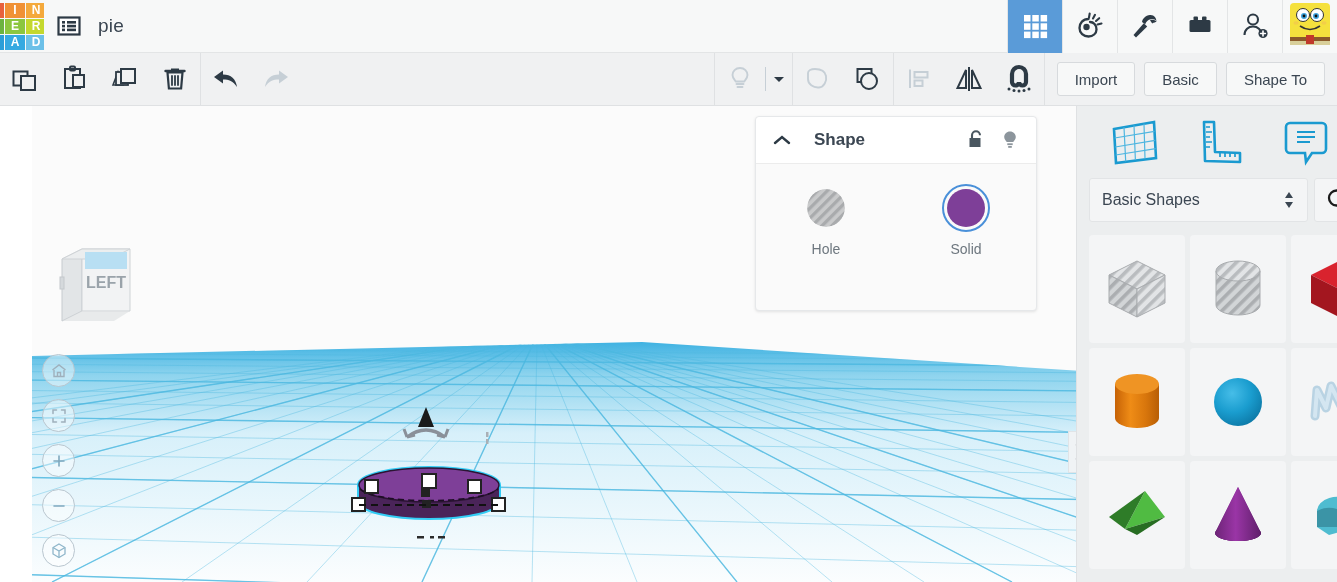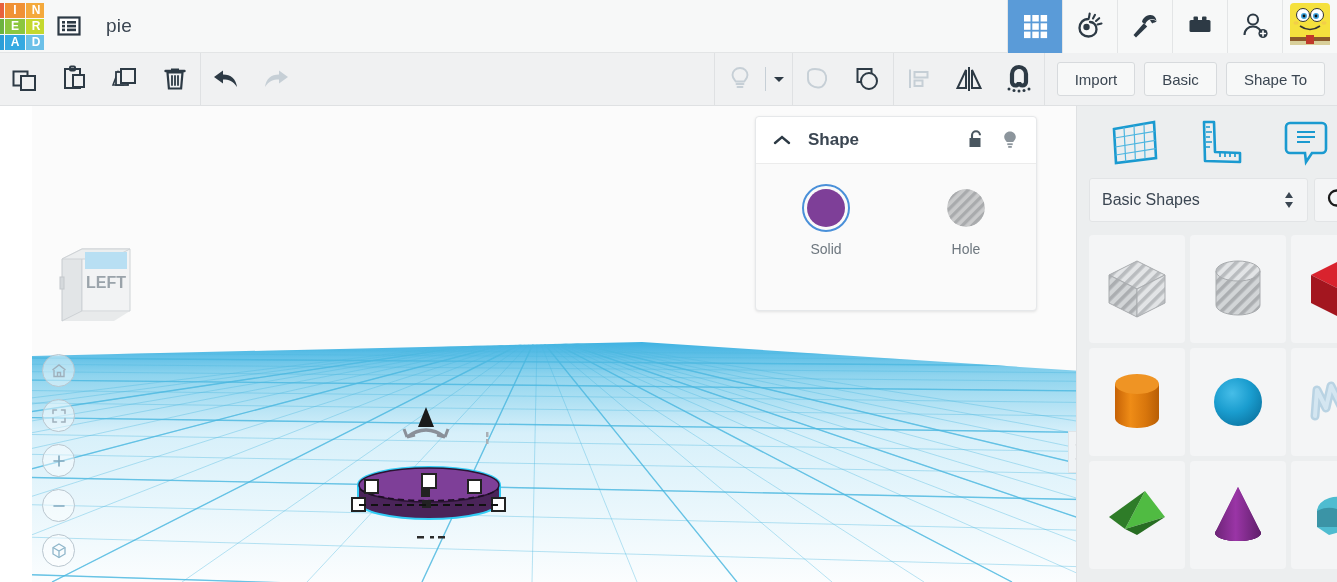--- a/index.html
+++ b/index.html
@@ -30,21 +30,21 @@
     display: flex; align-items: center; justify-content: center;
     color: #ffffff; font-weight: bold; font-size: 12px;
     font-family: "Liberation Sans", sans-serif;
   }
   .menu-btn {
     margin-left: 8px; width: 34px; height: 34px;
     display: flex; align-items: center; justify-content: center;
     cursor: pointer;
   }
   .doc-title {
-    margin-left: 20px; font-size: 19px; color: #3b4652;
+    margin-left: 12px; font-size: 19px; color: #3b4652;
     letter-spacing: .2px;
   }
   .topbar-spacer { flex: 1 1 auto; }
   .top-icons { display: flex; height: 53px; }
   .top-icon {
     width: 55px; height: 53px;
     display: flex; align-items: center; justify-content: center;
     border-left: 1px solid #e3e5e6; cursor: pointer;
     background: #f7f8f8;
   }
@@ -111,21 +111,21 @@
     width: 282px; height: 195px;
     background: #fafafa; border: 1px solid #e6e8ea;
     border-radius: 4px; box-shadow: 0 1px 3px rgba(0,0,0,.10);
   }
   .shape-head {
     height: 47px; background: #ffffff; border-bottom: 1px solid #ececec;
     display: flex; align-items: center; padding: 0 16px;
     border-radius: 4px 4px 0 0;
   }
   .shape-title {
-    font-size: 17px; font-weight: bold; color: #3b4652; margin-left: 16px;
+    font-size: 17px; font-weight: bold; color: #3b4652; margin-left: 22px;
   }
   .shape-head-spacer { flex: 1 1 auto; }
   .shape-head-icon { margin-left: 14px; cursor: pointer; display:flex; }
   .shape-body { display: flex; padding: 20px 0 0 0; }
   .shape-opt {
     flex: 1 1 0; display: flex; flex-direction: column;
     align-items: center; cursor: pointer;
   }
   .swatch-wrap {
     width: 48px; height: 48px; border-radius: 50%;
@@ -617,38 +617,38 @@
         <svg width="20" height="22" viewBox="0 0 20 22">
           <path d="M10 2.5 C6.6 2.5 4.2 5 4.2 8 C4.2 10.3 5.8 11.7 6.8 13 L13.2 13 C14.2 11.7 15.8 10.3 15.8 8 C15.8 5 13.4 2.5 10 2.5 Z" fill="#8c959c"></path>
           <rect x="7.3" y="14.3" width="5.4" height="1.8" fill="#8c959c"></rect>
           <rect x="8.2" y="17" width="3.6" height="1.8" fill="#8c959c"></rect>
         </svg>
       </div>
     </div>
 
     <div class="shape-body">
       <div class="shape-opt">
-        <div class="swatch-wrap sel">
-          <div class="swatch" style="background:#7e3f98;"></div>
-        </div>
-        <div class="shape-opt-label">Solid</div>
-      </div>
-      <div class="shape-opt">
         <div class="swatch-wrap">
           <svg class="swatch" width="38" height="38" viewBox="0 0 38 38">
             <defs>
               <pattern id="hatch" width="7" height="7" patternTransform="rotate(45)" patternUnits="userSpaceOnUse">
                 <rect width="7" height="7" fill="#c9cacb"></rect>
                 <rect width="3.3" height="7" fill="#a9abad"></rect>
               </pattern>
             </defs>
             <circle cx="19" cy="19" r="19" fill="url(#hatch)"></circle>
           </svg>
         </div>
         <div class="shape-opt-label">Hole</div>
+      </div>
+      <div class="shape-opt">
+        <div class="swatch-wrap sel">
+          <div class="swatch" style="background:#7e3f98;"></div>
+        </div>
+        <div class="shape-opt-label">Solid</div>
       </div>
     </div>
   </div>
 
   <div class="sidebar">
 
     <div class="sb-tools">
       <div class="sb-tool">
         <svg width="56" height="54" viewBox="0 0 56 54">
           <g stroke="#1a9ad0" stroke-width="2.6" fill="none">

